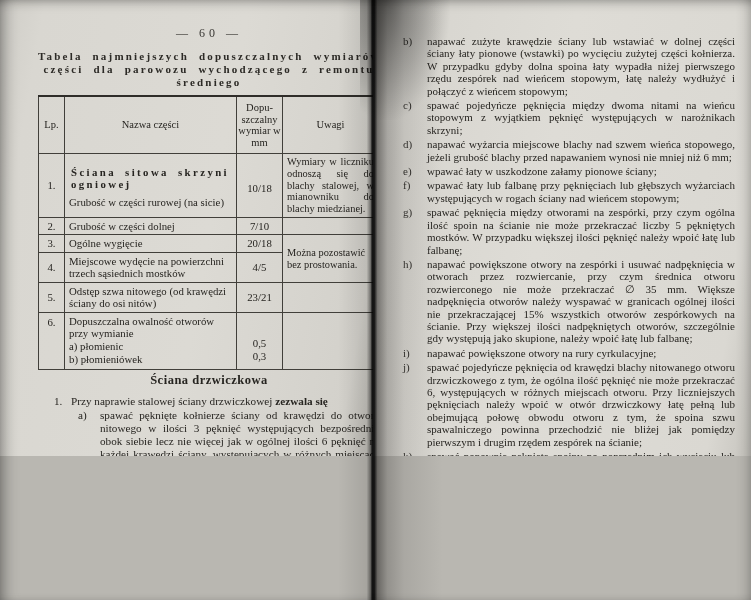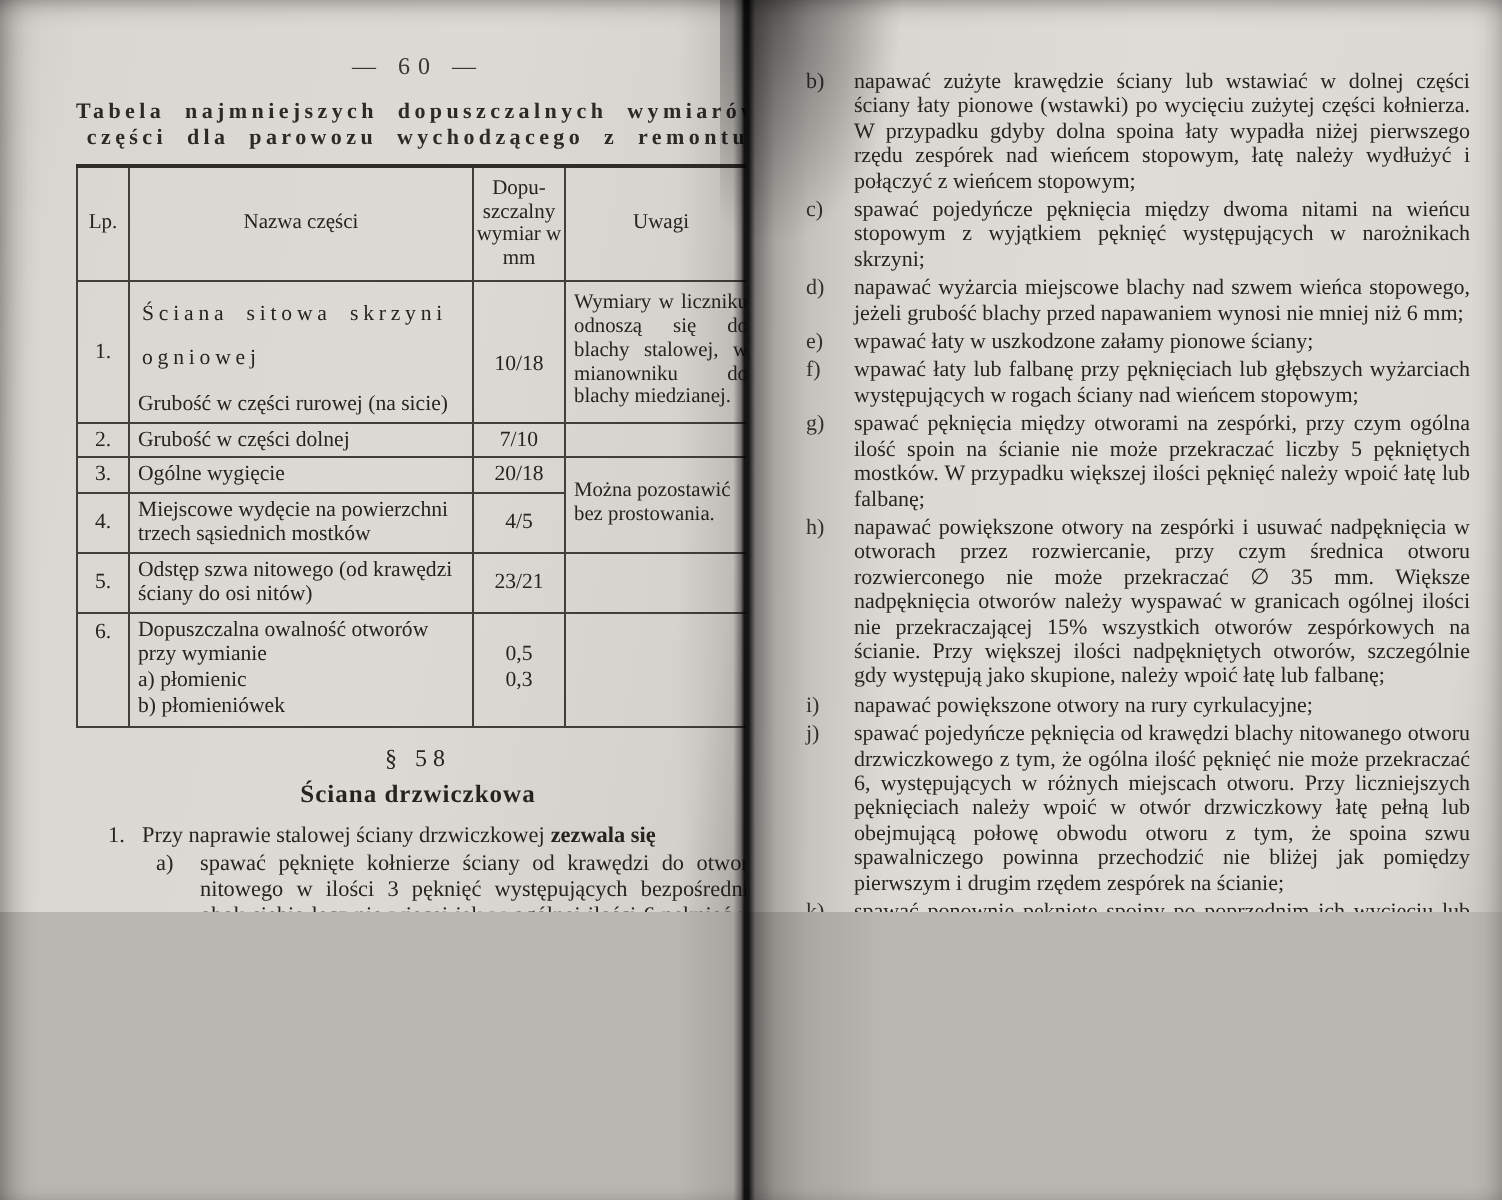--- a/index.html
+++ b/index.html
@@ -38,21 +38,21 @@
   table.dims{border-collapse:collapse;margin-top:6px;width:340px;table-layout:fixed;
     font-size:10.8px;line-height:12.5px;color:#262420;}
   table.dims col.c-lp{width:26px;} table.dims col.c-name{width:172px;}
   table.dims col.c-val{width:46px;} table.dims col.c-note{width:96px;}
   table.dims{border-top:2px solid #2f2d29;}
   table.dims th,table.dims td{border:1px solid #413f3a;padding:2px 4px;vertical-align:middle;}
   table.dims th{font-weight:normal;text-align:center;font-size:10.5px;line-height:11.5px;padding:5px 1px;}
   td.lp{text-align:center;vertical-align:bottom;padding-bottom:6px;}
   td.val{text-align:center;}
   td.val.bottom{vertical-align:bottom;padding-bottom:22px;}
-  td.name .group{font-weight:normal;letter-spacing:2.4px;word-spacing:4px;line-height:22px;margin:3px 0 6px 2px;}
+  td.name .group{font-weight:bold;letter-spacing:2.4px;word-spacing:4px;line-height:12px;margin:3px 0 6px 2px;}
   td.note-cell{font-size:10.4px;line-height:11.8px;text-align:justify;padding:3px 3px;vertical-align:top;}
   td.note-mid{vertical-align:middle;text-align:left;}
   .subline{line-height:13.5px;}
 
   .sec-num{text-align:center;font-size:12px;margin-top:8px;letter-spacing:3px;}
   .sec-title{text-align:center;font-size:12.5px;font-weight:bold;margin-top:3px;letter-spacing:0.5px;}
   .para{display:flex;margin-top:7px;font-size:11.2px;line-height:13px;}
   .para .pnum{width:17px;flex:none;margin-left:16px;}
   .para .ptxt{flex:1;}
   .bold{font-weight:bold;margin-left:3px;}
@@ -73,20 +73,21 @@
 
 <div id="scan">
 
   <div class="page" id="page-left">
     <div class="pl-inner">
       <div class="pageno">— 60 —</div>
 
       <div class="tbl-title">
         <div>Tabela najmniejszych dopuszczalnych wymiarów</div>
         <div>części dla parowozu wychodzącego z remontu</div>
+        <div>średniego</div>
       </div>
 
       <table class="dims">
         <colgroup>
             <col class="c-lp">
             <col class="c-name">
             <col class="c-val">
             <col class="c-note">
           </colgroup>
         <tbody>
@@ -128,30 +129,29 @@
           <td class="val">23/21</td>
           <td></td>
         </tr>
         <tr>
           <td class="lp" style="vertical-align:top;padding-top:3px;">6.</td>
           <td class="name">
             <div>Dopuszczalna owalność otworów przy wymianie</div>
             <div class="subline">a) płomienic</div>
             <div class="subline">b) płomieniówek</div>
           </td>
-          <td class="val bottom" style="padding-bottom:15px;">
+          <td class="val bottom" style="padding-bottom:5px;">
             <div class="subline">0,5</div>
             <div class="subline">0,3</div>
           </td>
           <td></td>
         </tr>
       </tbody>
         </table>
 
-      <div class="sec-num">§ 58</div>
       <div class="sec-title">Ściana drzwiczkowa</div>
 
       <div class="para">
         <span class="pnum">1.</span>
         <span class="ptxt"><span>Przy naprawie stalowej ściany drzwiczkowej</span><span class="bold">zezwala się</span></span>
       </div>
       <div class="suba">
         <span class="albl">a)</span>
         <span class="atxt">spawać pęknięte kołnierze ściany od krawędzi do otworu nitowego w ilości 3 pęknięć występujących bezpośrednio obok siebie lecz nie więcej jak w ogólnej ilości 6 pęknięć na każdej krawędzi ściany, występujących w różnych miejscach pod warunkiem, że pęknięcia będą oddzielone od siebie przynajmniej dwoma zdrowymi podziałkami nitowymi. Przy spawaniu omówionych pęknięć należy nity wymienić, przy czym w miejscach trudno dostępnych można zamiast nitów zastosować wkręty ale w ogólnej ilości nie przekraczającej 3 sztuk;</span>
       </div>

